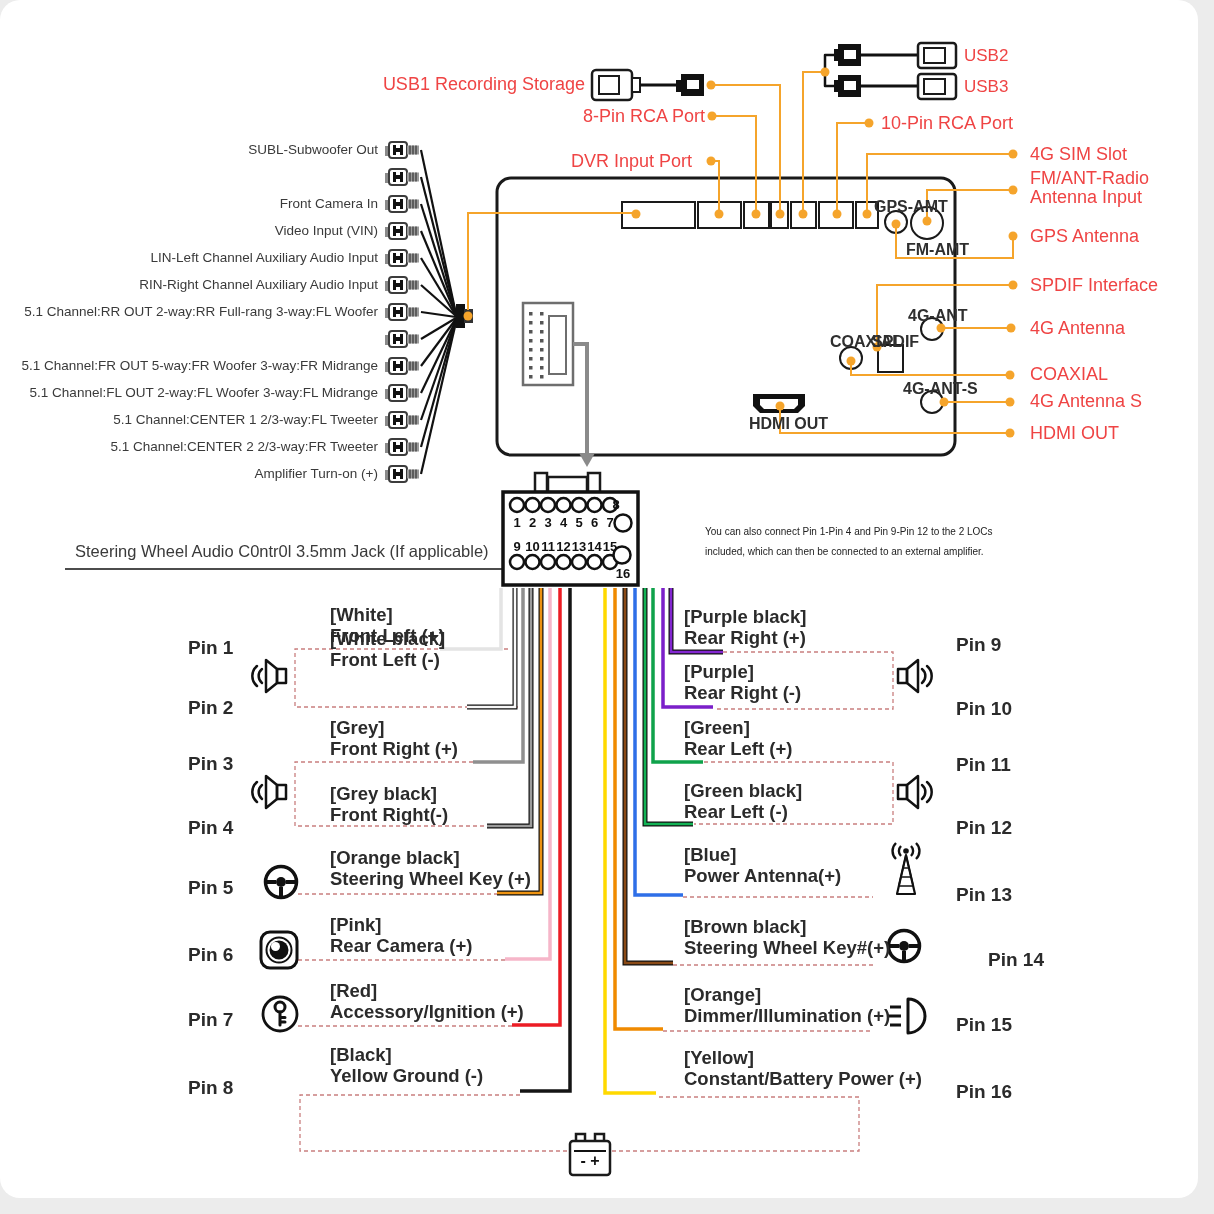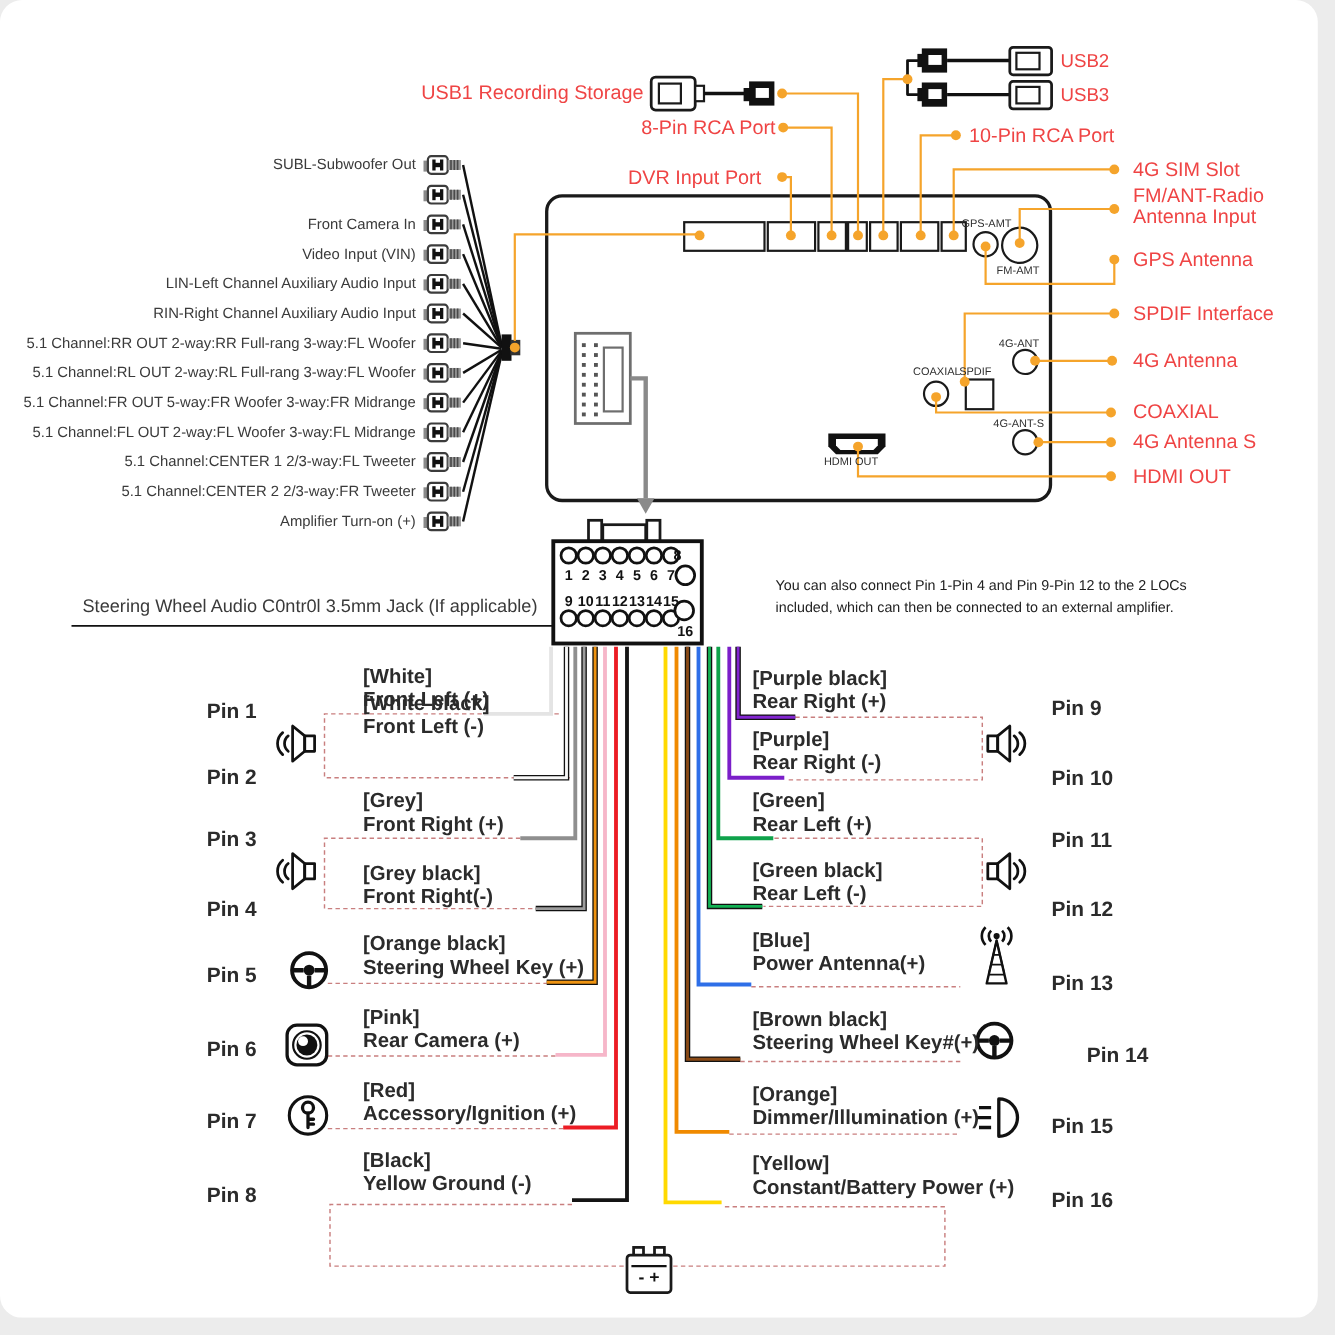--- a/index.html
+++ b/index.html
@@ -1,24 +1,24 @@
 <!DOCTYPE html>
 <html><head>
 <meta charset="utf-8">
 <style>
   html,body{margin:0;padding:0;background:#ececec;font-family:"Liberation Sans",sans-serif;}
   .card{position:relative;width:1198px;height:1198px;background:#fff;border-radius:20px;overflow:hidden;}
   .abs{position:absolute;}
   .lbl{position:absolute;color:#ef4444;font-size:18px;line-height:19px;white-space:nowrap;}
   .lbl.r{text-align:right;}
   .rca{position:absolute;left:20px;width:358px;text-align:right;color:#3a3a3a;font-size:13.5px;line-height:18px;white-space:nowrap;}
-  .portlbl{position:absolute;color:#2f2f2f;font-size:10px;font-weight:400;text-align:left;white-space:nowrap;}
+  .portlbl{position:absolute;color:#2f2f2f;font-size:16px;font-weight:700;text-align:left;white-space:nowrap;}
   .pinid{position:absolute;color:#2b2b2b;font-size:19px;font-weight:700;white-space:nowrap;}
   .wlabel{position:absolute;color:#2b2b2b;font-size:18.5px;font-weight:700;line-height:21px;white-space:nowrap;}
-  .note{position:absolute;color:#222;font-size:13px;line-height:20px;white-space:nowrap;}
+  .note{position:absolute;color:#222;font-size:10px;line-height:20px;white-space:nowrap;}
   .swc{position:absolute;color:#3a3a3a;font-size:16.5px;white-space:nowrap;}
   svg text{font-family:"Liberation Sans",sans-serif;}
   .o{stroke:#F5A42B;stroke-width:2;fill:none;}
   .dot{fill:#F5A42B;stroke:none;}
   .k2{stroke:#1a1a1a;stroke-width:2;fill:#fff;}
   .k25{stroke:#1a1a1a;stroke-width:2.5;fill:#fff;}
   .d{stroke:#C97F7F;stroke-width:1.3;fill:none;stroke-dasharray:4 3;}
   .wbase{stroke:#111;stroke-width:5;fill:none;}
   .wtop{stroke-width:2.6;fill:none;}
   .wsolid{stroke-width:3.5;fill:none;}
@@ -353,21 +353,20 @@
   <div class="portlbl" style="left:872px;top:333px;width:40px">SPDIF</div>
   <div class="portlbl" style="left:903px;top:380px;width:56px">4G-ANT-S</div>
   <div class="portlbl" style="left:749px;top:415px;width:60px">HDMI OUT</div>
 
   <div class="rca" style="top:141px">SUBL-Subwoofer Out</div>
   <div class="rca" style="top:195px">Front Camera In</div>
   <div class="rca" style="top:249px">LIN-Left Channel Auxiliary Audio Input</div>
   <div class="rca" style="top:222px">Video Input (VIN)</div>
   <div class="rca" style="top:276px">RIN-Right Channel Auxiliary Audio Input</div>
   <div class="rca" style="top:303px">5.1 Channel:RR OUT 2-way:RR Full-rang 3-way:FL Woofer</div>
-  <div class="rca" style="top:330px">5.1 Channel:RL OUT 2-way:RL Full-rang 3-way:FL Woofer</div>
   <div class="rca" style="top:357px">5.1 Channel:FR OUT 5-way:FR Woofer 3-way:FR Midrange</div>
   <div class="rca" style="top:384px">5.1 Channel:FL OUT 2-way:FL Woofer 3-way:FL Midrange</div>
   <div class="rca" style="top:411px">5.1 Channel:CENTER 1 2/3-way:FL Tweeter</div>
   <div class="rca" style="top:438px">5.1 Channel:CENTER 2 2/3-way:FR Tweeter</div>
   <div class="rca" style="top:465px">Amplifier Turn-on (+)</div>
 
   <div class="swc" style="left:75px;top:542px">Steering Wheel Audio C0ntr0l 3.5mm Jack (If applicable)</div>
   <div class="note" style="left:705px;top:522px">You can also connect Pin 1-Pin 4 and Pin 9-Pin 12 to the 2 LOCs</div>
   <div class="note" style="left:705px;top:542px">included, which can then be connected to an external amplifier.</div>
 

